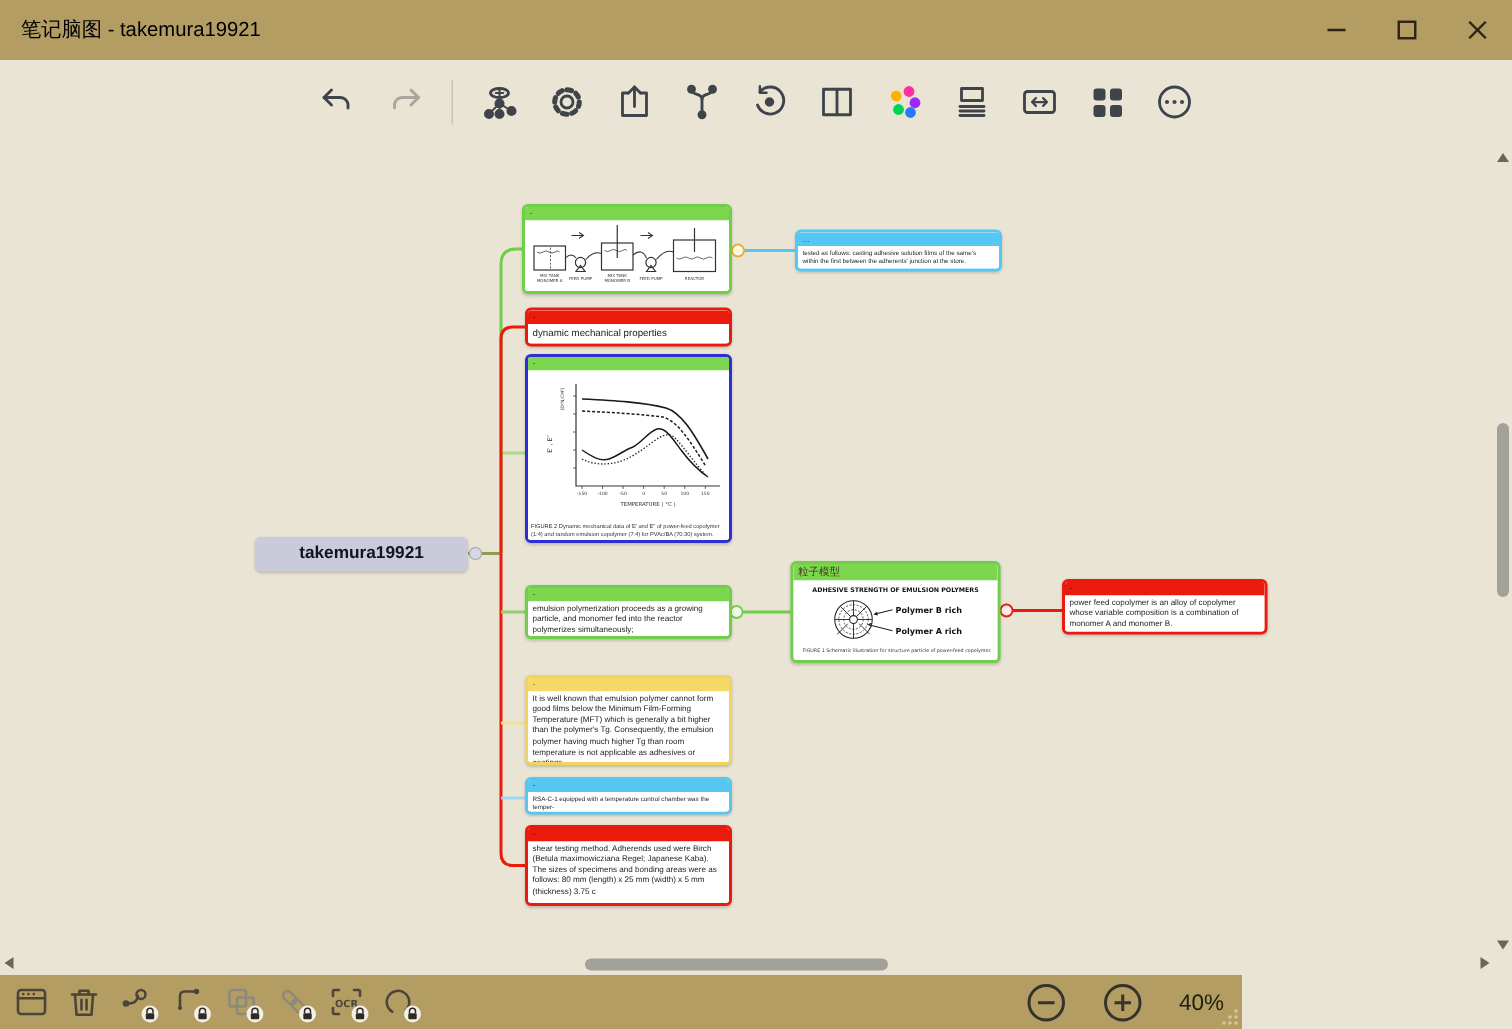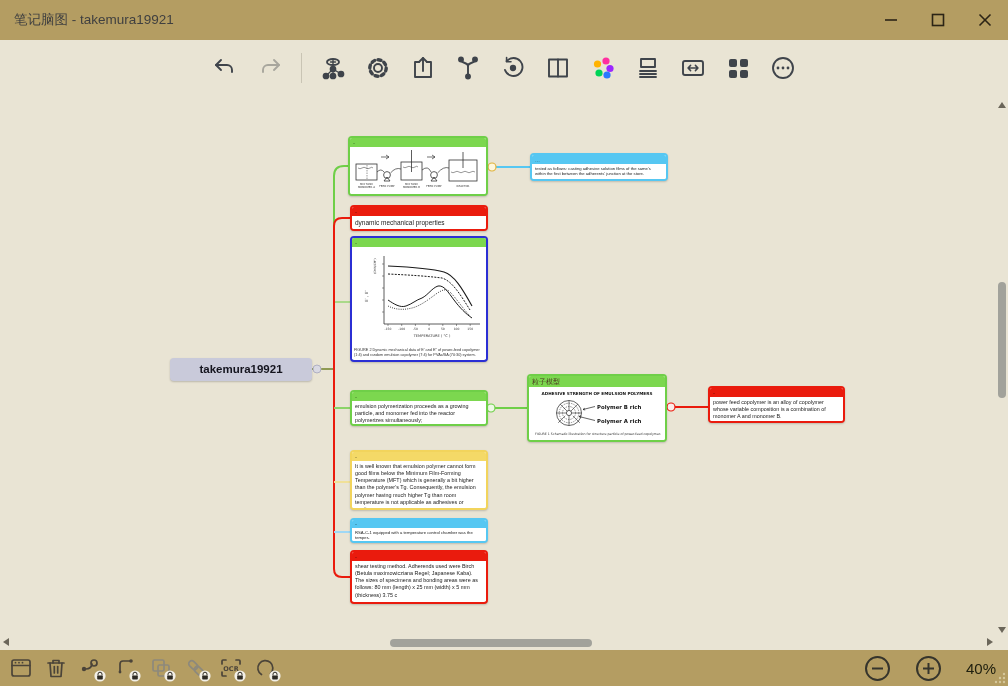--- a/index.html
+++ b/index.html
@@ -3,21 +3,21 @@
 <meta charset="utf-8">
 <style>
   * { margin:0; padding:0; box-sizing:border-box; }
   html,body { width:1008px; height:686px; overflow:hidden; }
   body { font-family:"Liberation Sans","DejaVu Sans",sans-serif; background:#e9e4d4; position:relative; }
   .window { position:absolute; inset:0; outline:1px solid #6e6352; }
 
   
   .titlebar { position:absolute; left:0; top:0; width:1008px; height:40px; background:#b49d62;
               display:flex; align-items:center; }
-  .titlebar .title { margin-left:14px; font-size:13.5px; color:#404040; }
+  .titlebar .title { margin-left:14px; font-size:13.5px; color:#000000; }
   .win-controls { margin-left:auto; display:flex; height:100%; }
   .win-btn { width:47px; height:100%; background:transparent; border:none; display:flex;
              align-items:center; justify-content:center; cursor:pointer; }
   .win-btn svg { stroke:#2b2416; stroke-width:1.6; fill:none; }
 
   
   .toolbar { position:absolute; left:0; top:40px; width:1008px; height:56px; background:#e9e4d4;
              display:flex; align-items:center; justify-content:center; gap:17px; }
   .tb { width:28px; height:28px; border:none; background:transparent; display:flex;
         align-items:center; justify-content:center; cursor:pointer; }
@@ -52,21 +52,21 @@
                box-shadow:0 1px 2px rgba(0,0,0,.2); }
 
   
   .vscroll { position:absolute; right:1px; top:0; width:10px; height:554px; }
   .vthumb  { position:absolute; left:1px; top:186px; width:8px; height:116px; background:#a2a29b; border-radius:4px; }
   .hscroll { position:absolute; left:0; top:541px; width:996px; height:13px; }
   .hthumb  { position:absolute; left:390px; top:2px; width:202px; height:8px; background:#a2a29b; border-radius:4px; }
   .scr-arrow { position:absolute; width:0; height:0; }
 
   
-  .statusbar { position:absolute; left:0; top:650px; width:1008px; height:36px; background:#b49d62;
+  .statusbar { position:absolute; left:0; top:650px; width:828px; height:36px; background:#b49d62;
                display:flex; align-items:center; }
   .sb-left { display:flex; align-items:center; gap:11px; margin-left:9px; }
   .sb-ic { position:relative; width:24px; height:24px; background:transparent; border:none;
            display:flex; align-items:center; justify-content:center; cursor:pointer; }
   .sb-ic svg.main { stroke:#4b4439; fill:none; stroke-width:1.7; stroke-linecap:round; stroke-linejoin:round; }
   .sb-ic.gray svg.main { stroke:#8d897c; }
   .lock-badge { position:absolute; right:-3px; bottom:-2px; width:12px; height:12px; }
   .sb-right { margin-left:auto; display:flex; align-items:center; gap:24px; margin-right:12px; }
   .zoom-btn { width:27px; height:27px; border:none; background:transparent; display:flex;
               align-items:center; justify-content:center; cursor:pointer; }

